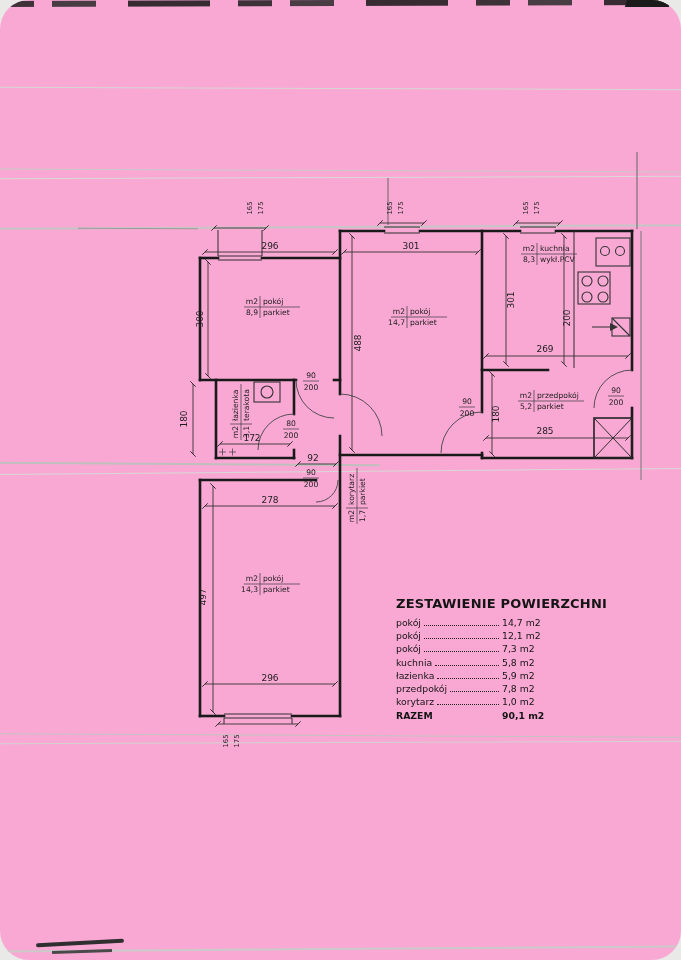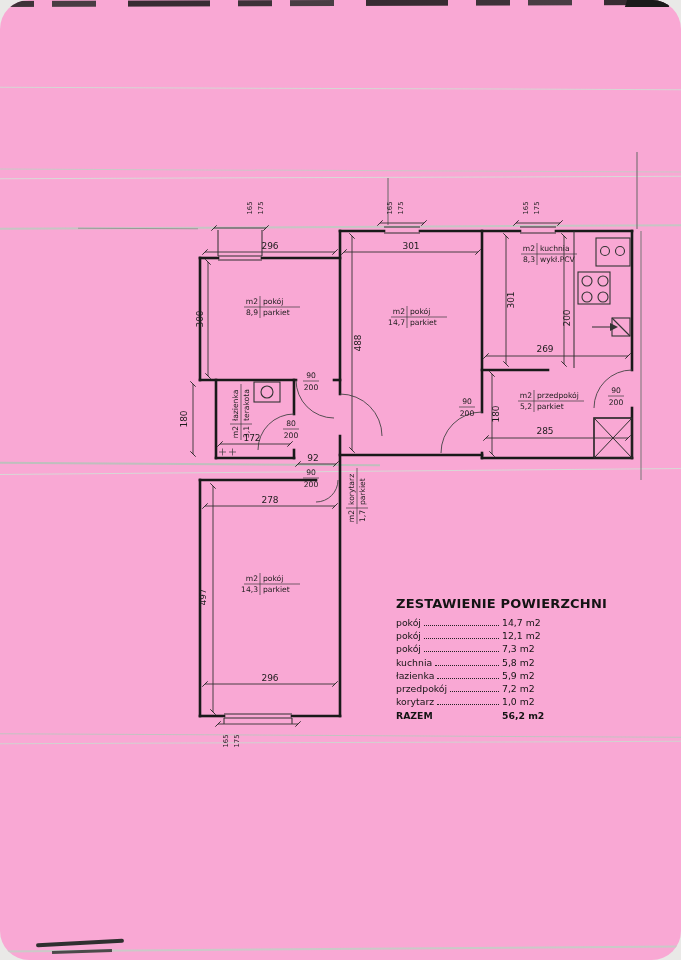--- a/index.html
+++ b/index.html
@@ -311,27 +311,27 @@
       <span class="legend-value">5,8 m2</span>
     </div>
     <div class="legend-row">
       <span class="legend-label">łazienka</span>
       <span class="legend-dots"></span>
       <span class="legend-value">5,9 m2</span>
     </div>
     <div class="legend-row">
       <span class="legend-label">przedpokój</span>
       <span class="legend-dots"></span>
-      <span class="legend-value">7,2 m2</span>
+      <span class="legend-value">7,8 m2</span>
     </div>
     <div class="legend-row">
       <span class="legend-label">korytarz</span>
       <span class="legend-dots"></span>
       <span class="legend-value">1,0 m2</span>
     </div>
     <div class="legend-row legend-total">
       <span class="legend-label">RAZEM</span>
       <span class="legend-dots no-dots"></span>
-      <span class="legend-value">56,2 m2</span>
+      <span class="legend-value">90,1 m2</span>
     </div>
   </div>
 
 </div>
 
 </body></html>

